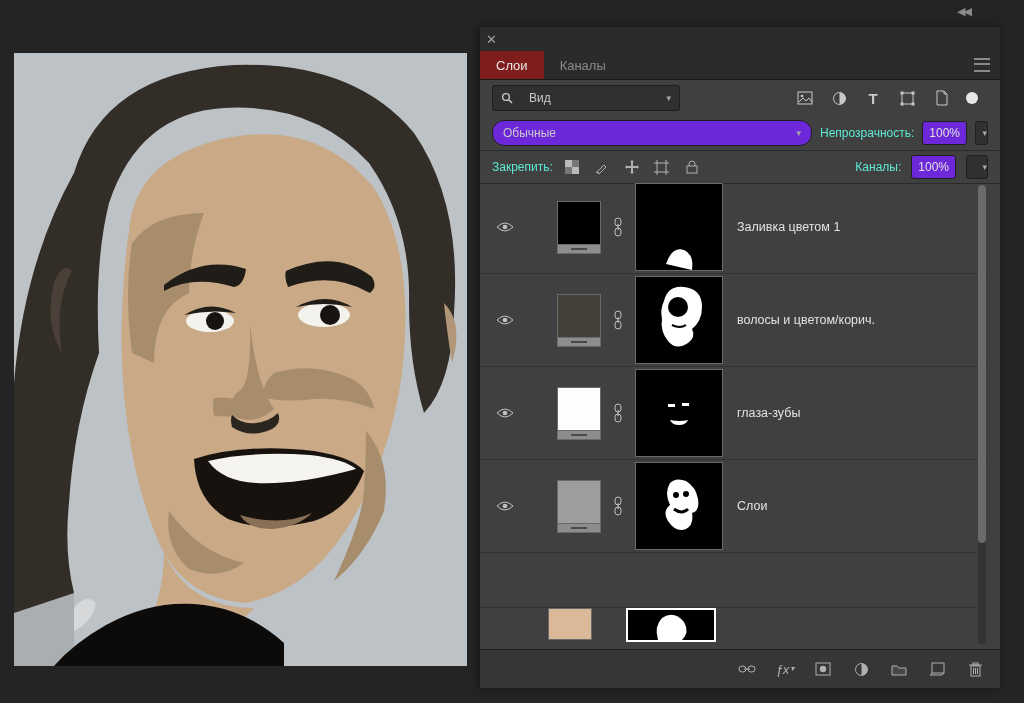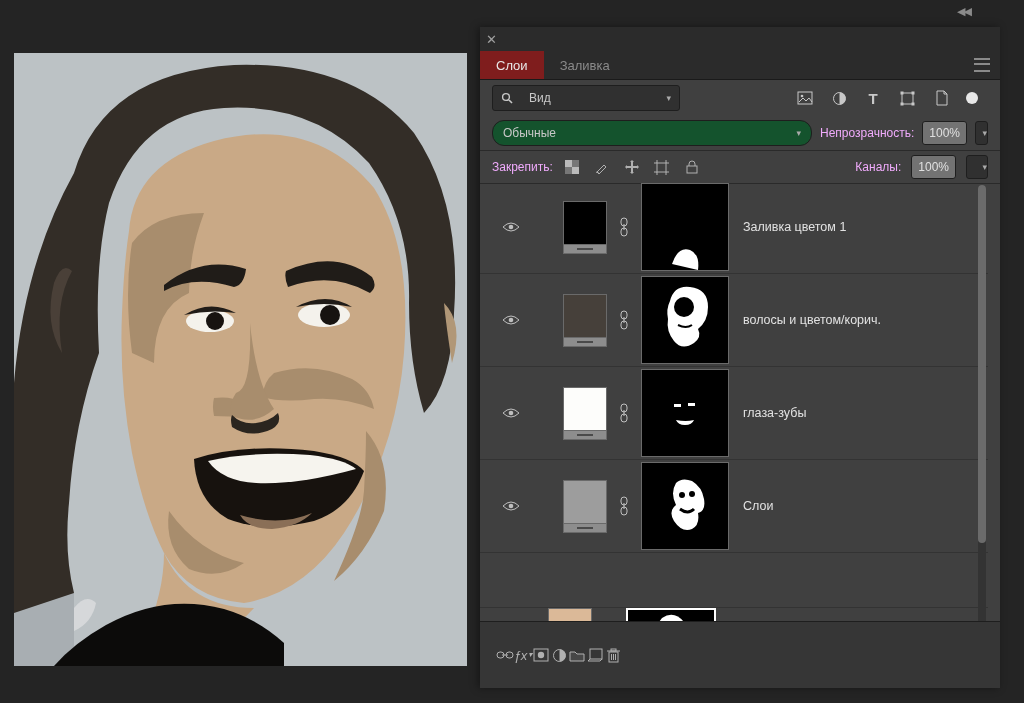--- a/index.html
+++ b/index.html
@@ -17,42 +17,42 @@
 .menuIcon span{display:inline-block;width:16px;height:10px;border-top:2px solid #8a8a8a;border-bottom:2px solid #8a8a8a;position:relative}
 .menuIcon span::after{content:"";position:absolute;left:0;top:3px;width:16px;height:2px;background:#8a8a8a}
 .row1{height:36px;display:flex;align-items:center;padding:0 12px;gap:8px}
 .searchSel{width:170px;height:24px;background:#303030;border:1px solid #1e1e1e;border-radius:3px;display:flex;align-items:center;padding:0 8px;gap:16px;color:#c8c8c8}
 .chev{font-size:9px;color:#aaa;margin-left:auto}
 .searchSel svg{flex:none}
 .filterIcons{margin-left:auto;display:flex;align-items:center;gap:16px;padding-right:10px}
 .filterIcons .ico{width:18px;height:18px;display:flex;align-items:center;justify-content:center;color:#c8c8c8}
 .dot{width:12px;height:12px;border-radius:50%;background:#e8e8e8}
 .row2{height:34px;display:flex;align-items:center;padding:0 12px;gap:8px;border-bottom:1px solid #2a2a2a}
-.blendSel{flex:none;width:298px;height:24px;background:#14532d;border:1px solid #1e1e1e;border-radius:12px;display:flex;align-items:center;padding:0 10px;color:#c8c8c8}
-.lbl{color:#f0abfc}
-.valBox{height:22px;background:#737373;border:1px solid #1e1e1e;border-radius:3px;display:flex;align-items:center;padding:0 6px;color:#e0e0e0}
+.blendSel{flex:none;width:298px;height:24px;background:#6d28d9;border:1px solid #1e1e1e;border-radius:12px;display:flex;align-items:center;padding:0 10px;color:#c8c8c8}
+.lbl{color:#5eead4}
+.valBox{height:22px;background:#6d28d9;border:1px solid #1e1e1e;border-radius:3px;display:flex;align-items:center;padding:0 6px;color:#e0e0e0}
 .smChev{width:20px;height:22px;background:#303030;border:1px solid #1e1e1e;border-radius:3px;display:flex;align-items:center;justify-content:center}
 .row3{height:32px;display:flex;align-items:center;padding:0 12px;gap:10px;border-bottom:1px solid #2a2a2a}
 .lockIcons{display:flex;gap:12px;align-items:center}
 .lockIcons .ico{width:18px;height:18px;display:flex;align-items:center;justify-content:center;color:#b0b0b0}
 .layersHost{position:absolute;left:0;right:12px;top:154px;bottom:40px;overflow:hidden}
 .layerList{width:100%}
-.layerRow{height:92px;display:flex;align-items:center;border-bottom:1px solid #333;padding-left:17px;padding-right:6px;gap:10px}
+.layerRow{height:92px;display:flex;align-items:center;border-bottom:1px solid #333;padding-left:11px;padding-right:6px;gap:10px}
 .eye{width:28px;height:92px;display:flex;align-items:center;justify-content:center;color:#bfbfbf}
 .nest{width:18px}
 .thumbWrap{display:flex;align-items:flex-end;flex-direction:column}
 .thumb{width:42px;height:42px;border:1px solid #6a6a6a;background:#000}
 .thumbBar{width:42px;height:8px;background:#8d8d8d;border:1px solid #6a6a6a;border-top:none;position:relative}
 .thumbBar::after{content:"";position:absolute;left:50%;top:3px;width:16px;height:2px;background:#4a4a4a;transform:translateX(-50%)}
 .link{width:14px;height:60px;display:flex;align-items:center;justify-content:center;color:#c0c0c0}
 .mask{width:86px;height:86px;background:#000;border:1px solid #6a6a6a;display:flex;align-items:center;justify-content:center;overflow:hidden}
 .layerName{font-size:12.5px;color:#e2e2e2;margin-left:4px}
 .scrollbar{position:absolute;right:2px;top:4px;width:8px;height:calc(100% - 8px);background:#333;border-radius:4px}
 .scrollthumb{position:absolute;left:0;width:8px;border-radius:4px;background:#6b6b6b}
-.footer{position:absolute;left:0;right:0;bottom:0;height:34px;background:#363636;border-top:1px solid #1e1e1e;display:flex;align-items:center;justify-content:flex-start;padding:16px 16px}
+.footer{position:absolute;left:0;right:0;bottom:0;height:34px;background:#363636;border-top:1px solid #1e1e1e;display:flex;align-items:center;justify-content:flex-end;gap:20px;padding:2px 16px}
 .footer .ico{width:18px;height:18px;display:flex;align-items:center;justify-content:center;color:#b0b0b0}
 .fxTxt{font-style:italic;font-size:13px;position:relative}
 .fxTxt .c{font-size:8px;position:relative;top:-1px;margin-left:1px}
 .partialLayer{position:absolute;left:0;right:12px;bottom:40px;height:40px;display:flex;align-items:flex-start;padding-left:40px;gap:10px;overflow:hidden;border-top:1px solid #333}
 </style>
 </head>
 <body>
 
 <div class="stage">
 
@@ -104,21 +104,21 @@
   </div>
 
   <div class="panel">
     <div class="doubleChev">◀◀</div>
     <div class="panelTop">
       <span class="closeX">✕</span>
     </div>
 
     <div class="tabBar">
       <div class="tab active">Слои</div>
-      <div class="tab">Заливка</div>
+      <div class="tab">Каналы</div>
       <div class="menuIcon">
           <span></span>
         </div>
     </div>
 
     <div class="row1">
       <div class="searchSel">
         <svg width="12" height="12" viewBox="0 0 12 12">
             <circle cx="5" cy="5" r="3.4" stroke="#c8c8c8" stroke-width="1.4" fill="none"></circle>
             <line x1="8" y1="8" x2="11" y2="11" stroke="#c8c8c8" stroke-width="1.6"></line>

